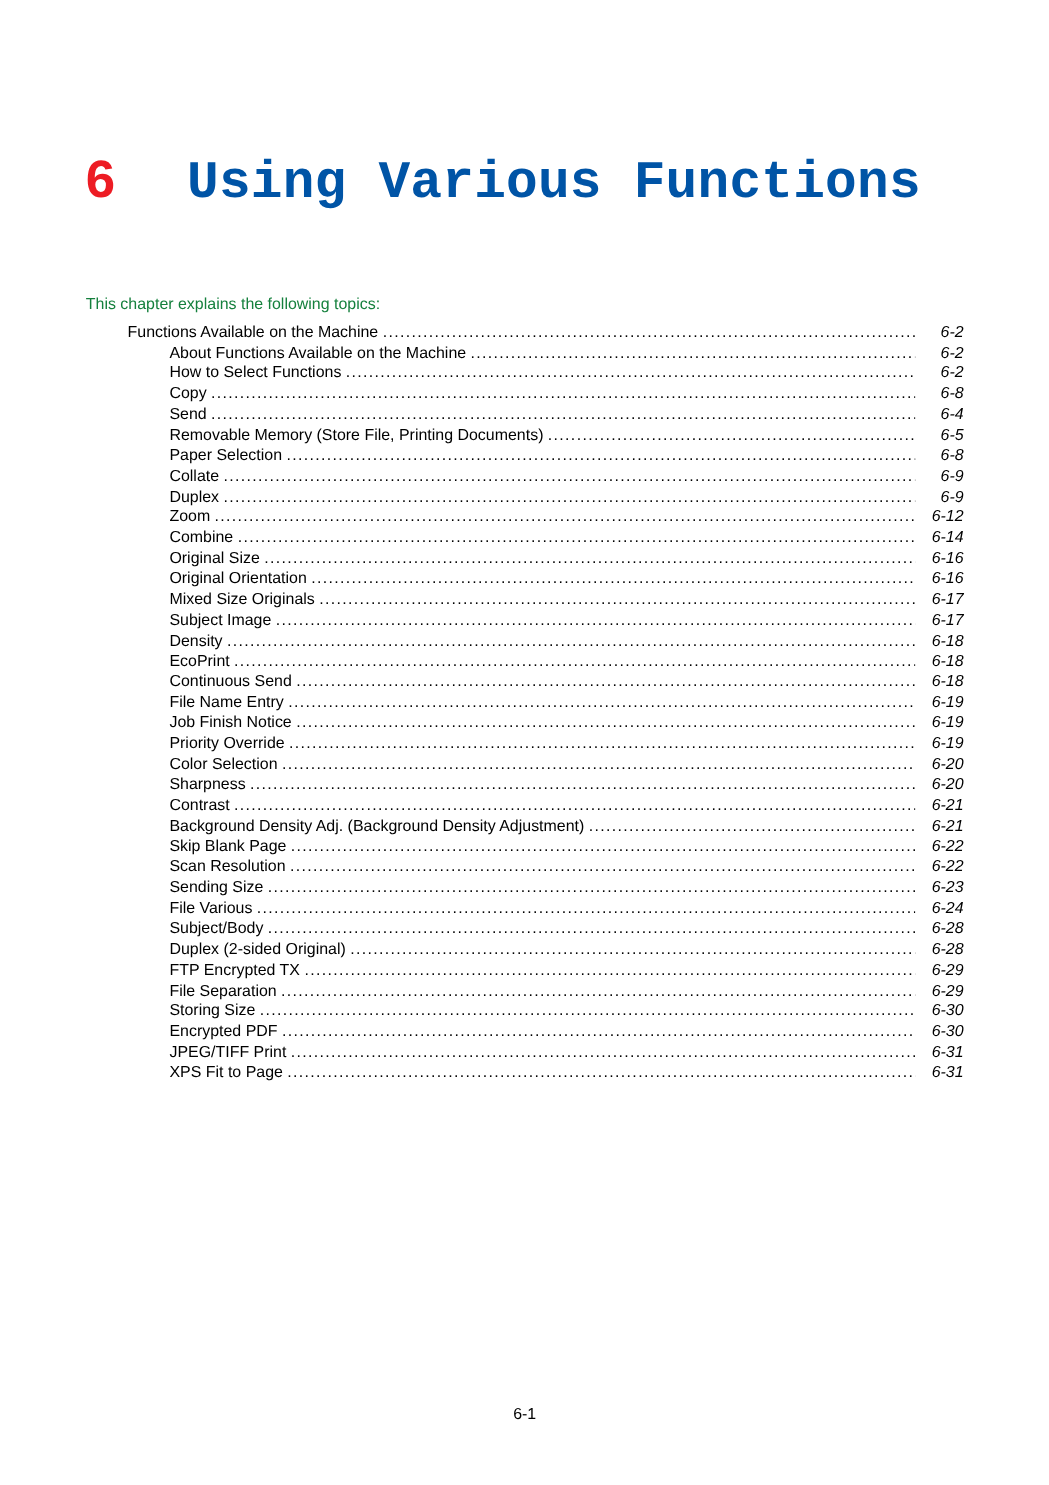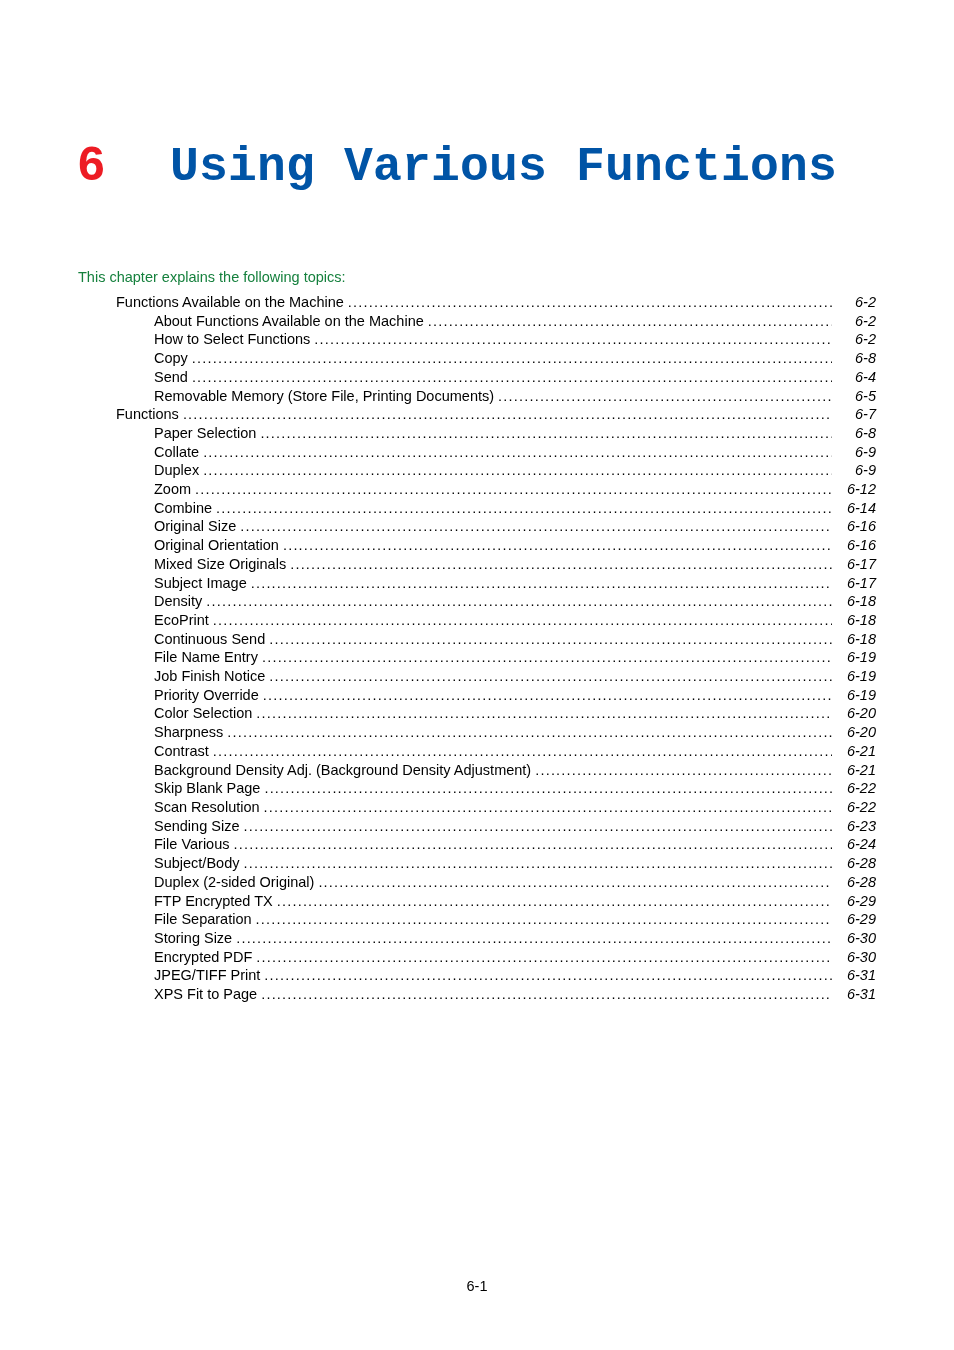--- a/index.html
+++ b/index.html
@@ -134,25 +134,20 @@
       <div class="toc-row indent-1">
         <span class="toc-label">Send </span>
         <span class="toc-dots"></span>
         <span class="toc-page"> 6-4</span>
       </div>
       <div class="toc-row indent-1">
         <span class="toc-label">Removable Memory (Store File, Printing Documents) </span>
         <span class="toc-dots"></span>
         <span class="toc-page"> 6-5</span>
       </div>
-      <div class="toc-row indent-0">
-        <span class="toc-label">Functions </span>
-        <span class="toc-dots"></span>
-        <span class="toc-page"> 6-7</span>
-      </div>
       <div class="toc-row indent-1">
         <span class="toc-label">Paper Selection </span>
         <span class="toc-dots"></span>
         <span class="toc-page"> 6-8</span>
       </div>
       <div class="toc-row indent-1">
         <span class="toc-label">Collate </span>
         <span class="toc-dots"></span>
         <span class="toc-page"> 6-9</span>
       </div>

